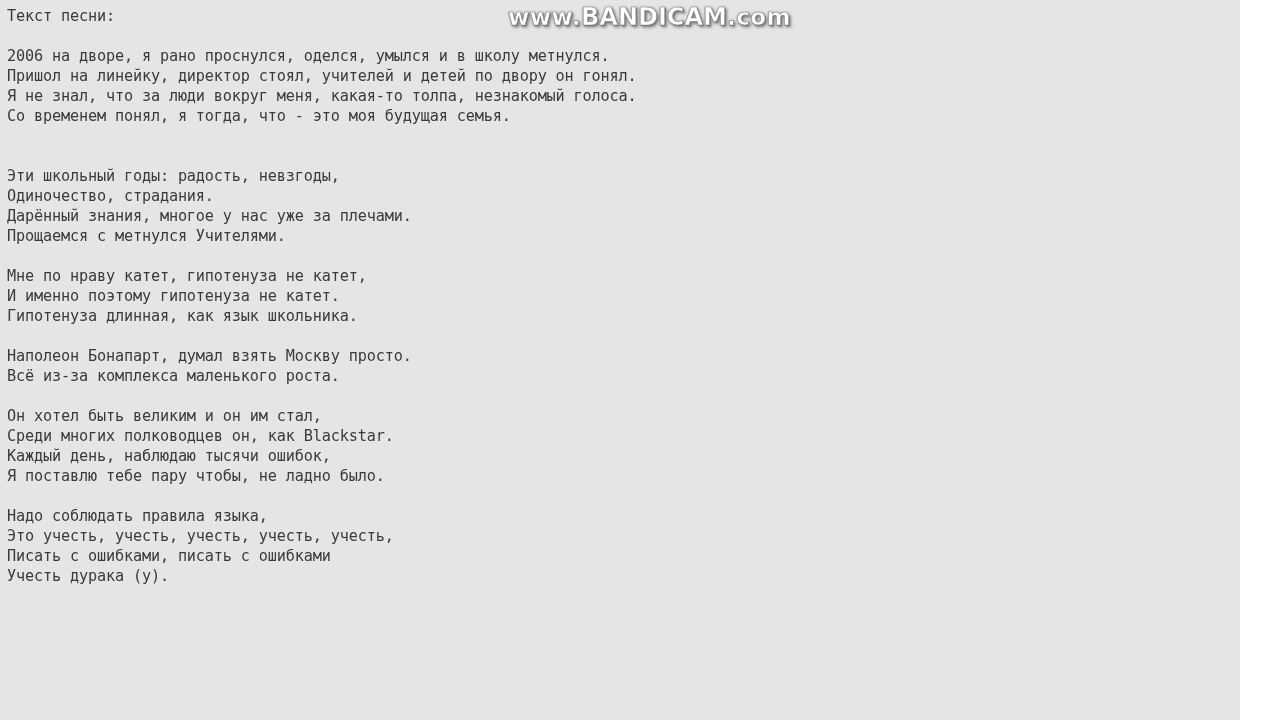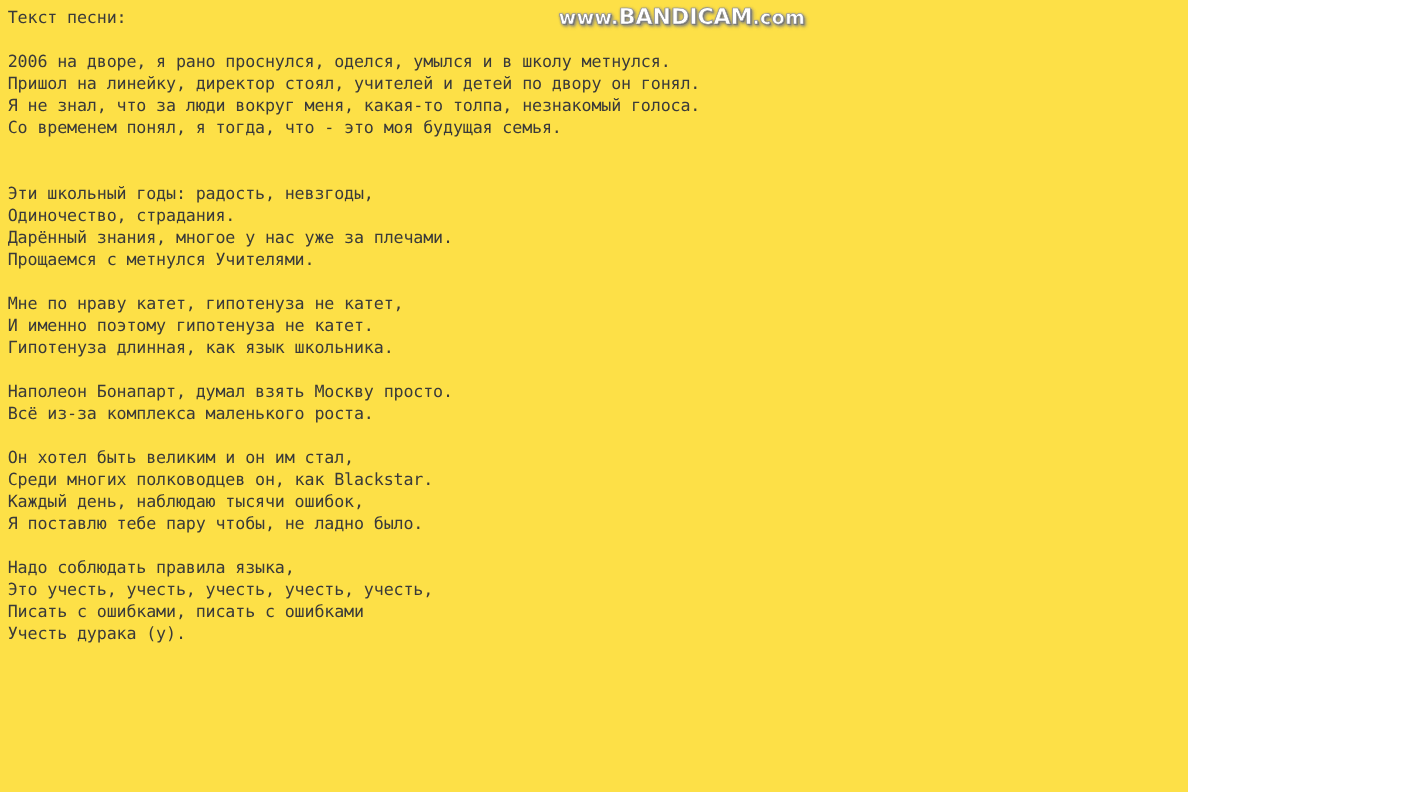--- a/index.html
+++ b/index.html
@@ -14,23 +14,23 @@
     overflow: hidden;
     position: relative;
     font-family: "DejaVu Sans Mono", "Liberation Mono", monospace;
   }
 
   
   #lyrics-sheet {
     position: absolute;
     left: 0;
     top: 0;
-    width: 1080px;
+    width: 1240px;
     height: 720px;
-    background: #fde047;
+    background: #e5e5e5;
     padding: 6px 0 0 7px;
     box-sizing: border-box;
   }
 
   .lyric-line {
     display: block;
     color: #3a3a3a;
     font-family: "DejaVu Sans Mono", "Liberation Mono", monospace;
     font-size: 15.2px;
     line-height: 20px;
@@ -69,24 +69,24 @@
     color: #ffffff;
     -webkit-text-stroke: 0.6px #8d8d8d;
     text-shadow:
        1px 1px 0 rgba(110,110,110,0.85),
       -0.5px 0 0 rgba(150,150,150,0.6),
        0 -0.5px 0 rgba(150,150,150,0.6),
        2px 2px 2px rgba(130,130,130,0.5);
     letter-spacing: 0.5px;
   }
   .wm-small {
-    font-size: 17px;
+    font-size: 23px;
   }
   .wm-large {
-    font-size: 20px;
+    font-size: 24px;
     letter-spacing: 0px;
   }
 </style>
 </head>
 <body>
 
 <div id="lyrics-sheet">
   <div id="lyrics-container">
       <div class="stanza">
         <span class="lyric-line">Текст песни:</span>

